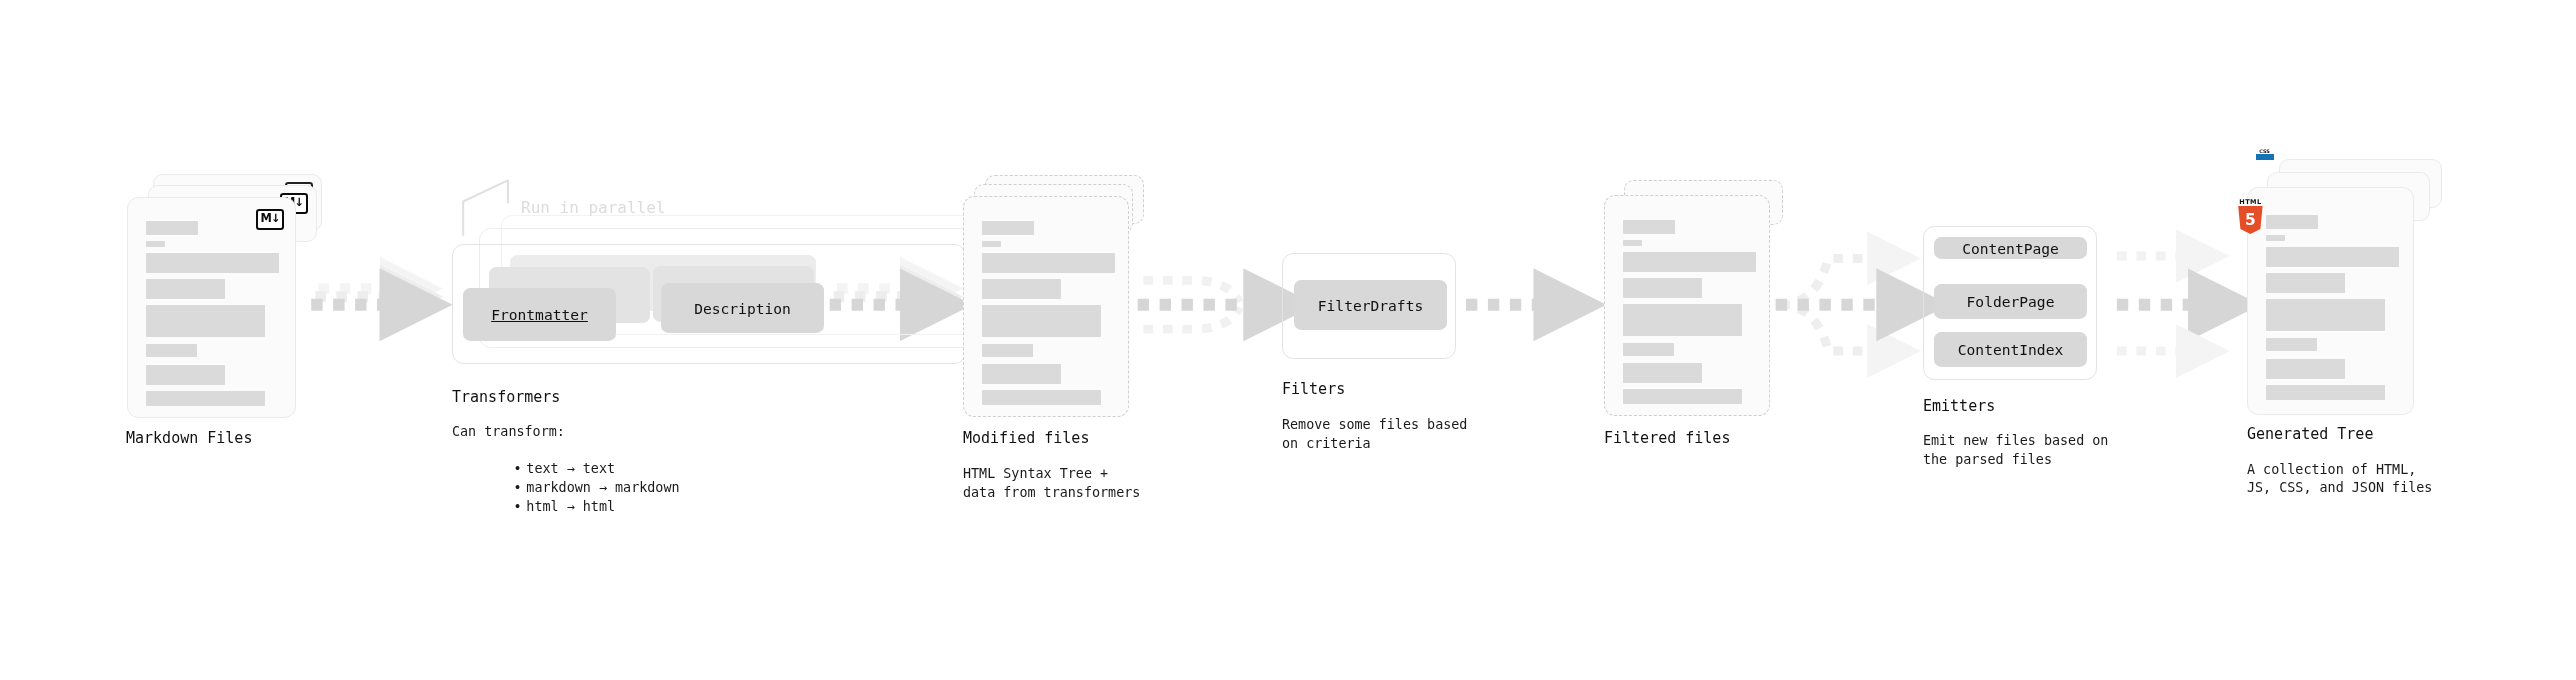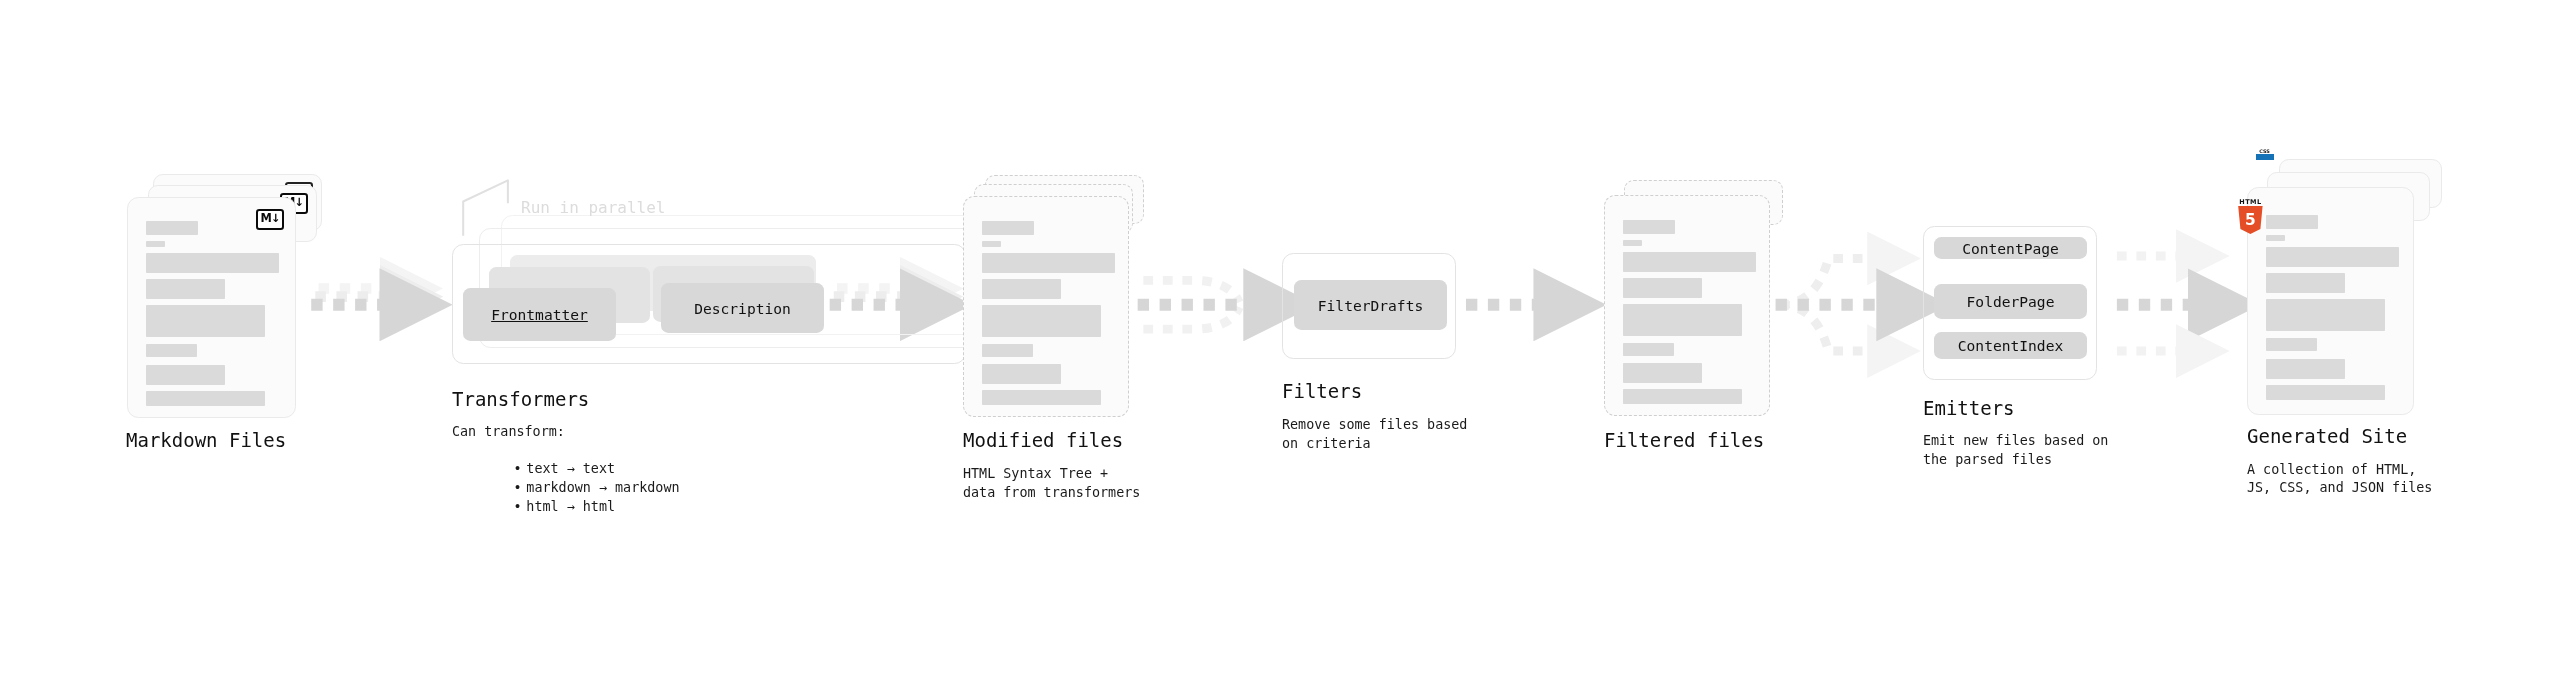--- a/index.html
+++ b/index.html
@@ -68,21 +68,21 @@
 
   
   .frame{
     position:absolute;border:1.6px solid #e3e3e3;border-radius:11.4px;
     box-sizing:border-box;background:transparent;
   }
   .frame.f1{border-color:#ededed;}
   .frame.f2{border-color:#f2f2f2;}
 
   
-  .title{position:absolute;font-size:19px;letter-spacing:0px;color:#111;white-space:nowrap;}
+  .title{position:absolute;font-size:15px;letter-spacing:0px;color:#111;white-space:nowrap;}
   .sub{position:absolute;font-size:13.4px;line-height:18.7px;color:#1a1a1a;white-space:pre;}
   .ghost-label{position:absolute;font-size:16px;color:#dcdcdc;white-space:nowrap;}
 
   
   svg.ov{position:absolute;left:0;top:0;width:2576px;height:681px;overflow:visible;pointer-events:none;}
   .bullet{margin-right:4.9px;}
 </style>
 </head>
 <body>
 
@@ -245,21 +245,21 @@
       <div class="bar" style="left:18px;top:193px;width:119px;height:14.6px;"></div>
     </div>
 
     <div class="title" style="left:1604px;top:429px;">Filtered files</div>
   </div>
 
   <div class="node">
     <div class="frame" style="left:1923px;top:226px;width:174px;height:154px;"></div>
     <div class="pill" style="left:1934px;top:237px;width:153px;height:22px;">ContentPage</div>
     <div class="pill" style="left:1934px;top:284px;width:153px;height:35px;text-align:right;">FolderPage</div>
-    <div class="pill" style="left:1934px;top:332px;width:153px;height:27px;text-align:center;">ContentIndex</div>
+    <div class="pill" style="left:1934px;top:332px;width:153px;height:35px;text-align:center;">ContentIndex</div>
 
     <div class="title" style="left:1923px;top:397px;">Emitters</div>
     <div class="sub" style="left:1923px;top:432px;">Emit new files based on</div>
     <div class="sub" style="left:1923px;top:451px;">the parsed files</div>
   </div>
 
   <div class="node">
     <div class="card" style="left:2279px;top:159px;width:163px;height:49px;border-radius:9.8px;">
       <div class="badge css-badge" style="right:24.4px;bottom:5.7px;">
         <span class="t">CSS</span>
@@ -278,19 +278,19 @@
       <div class="bar" style="left:18px;top:171px;width:79px;height:19.5px;"></div>
       <div class="bar" style="left:18px;top:197px;width:119px;height:14.6px;"></div>
 
       <div class="badge h5" style="right:9.8px;top:18px;">
         <div class="shield"></div>
         <div class="num">5</div>
         <div class="lbl">HTML</div>
       </div>
     </div>
 
-    <div class="title" style="left:2247px;top:425px;">Generated Site</div>
+    <div class="title" style="left:2247px;top:425px;">Generated Tree</div>
     <div class="sub" style="left:2247px;top:461px;">A collection of HTML,</div>
     <div class="sub" style="left:2247px;top:479px;">JS, CSS, and JSON files</div>
   </div>
 
 </div>
 
 
 </body></html>

